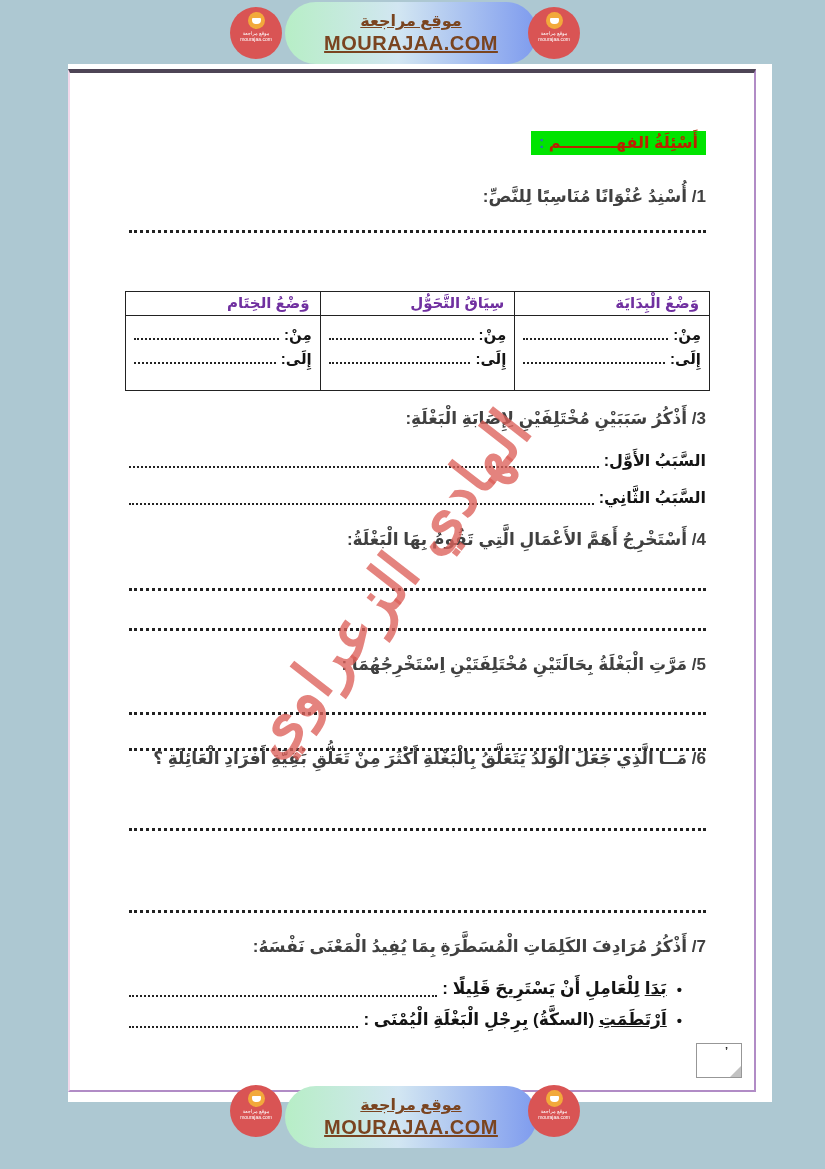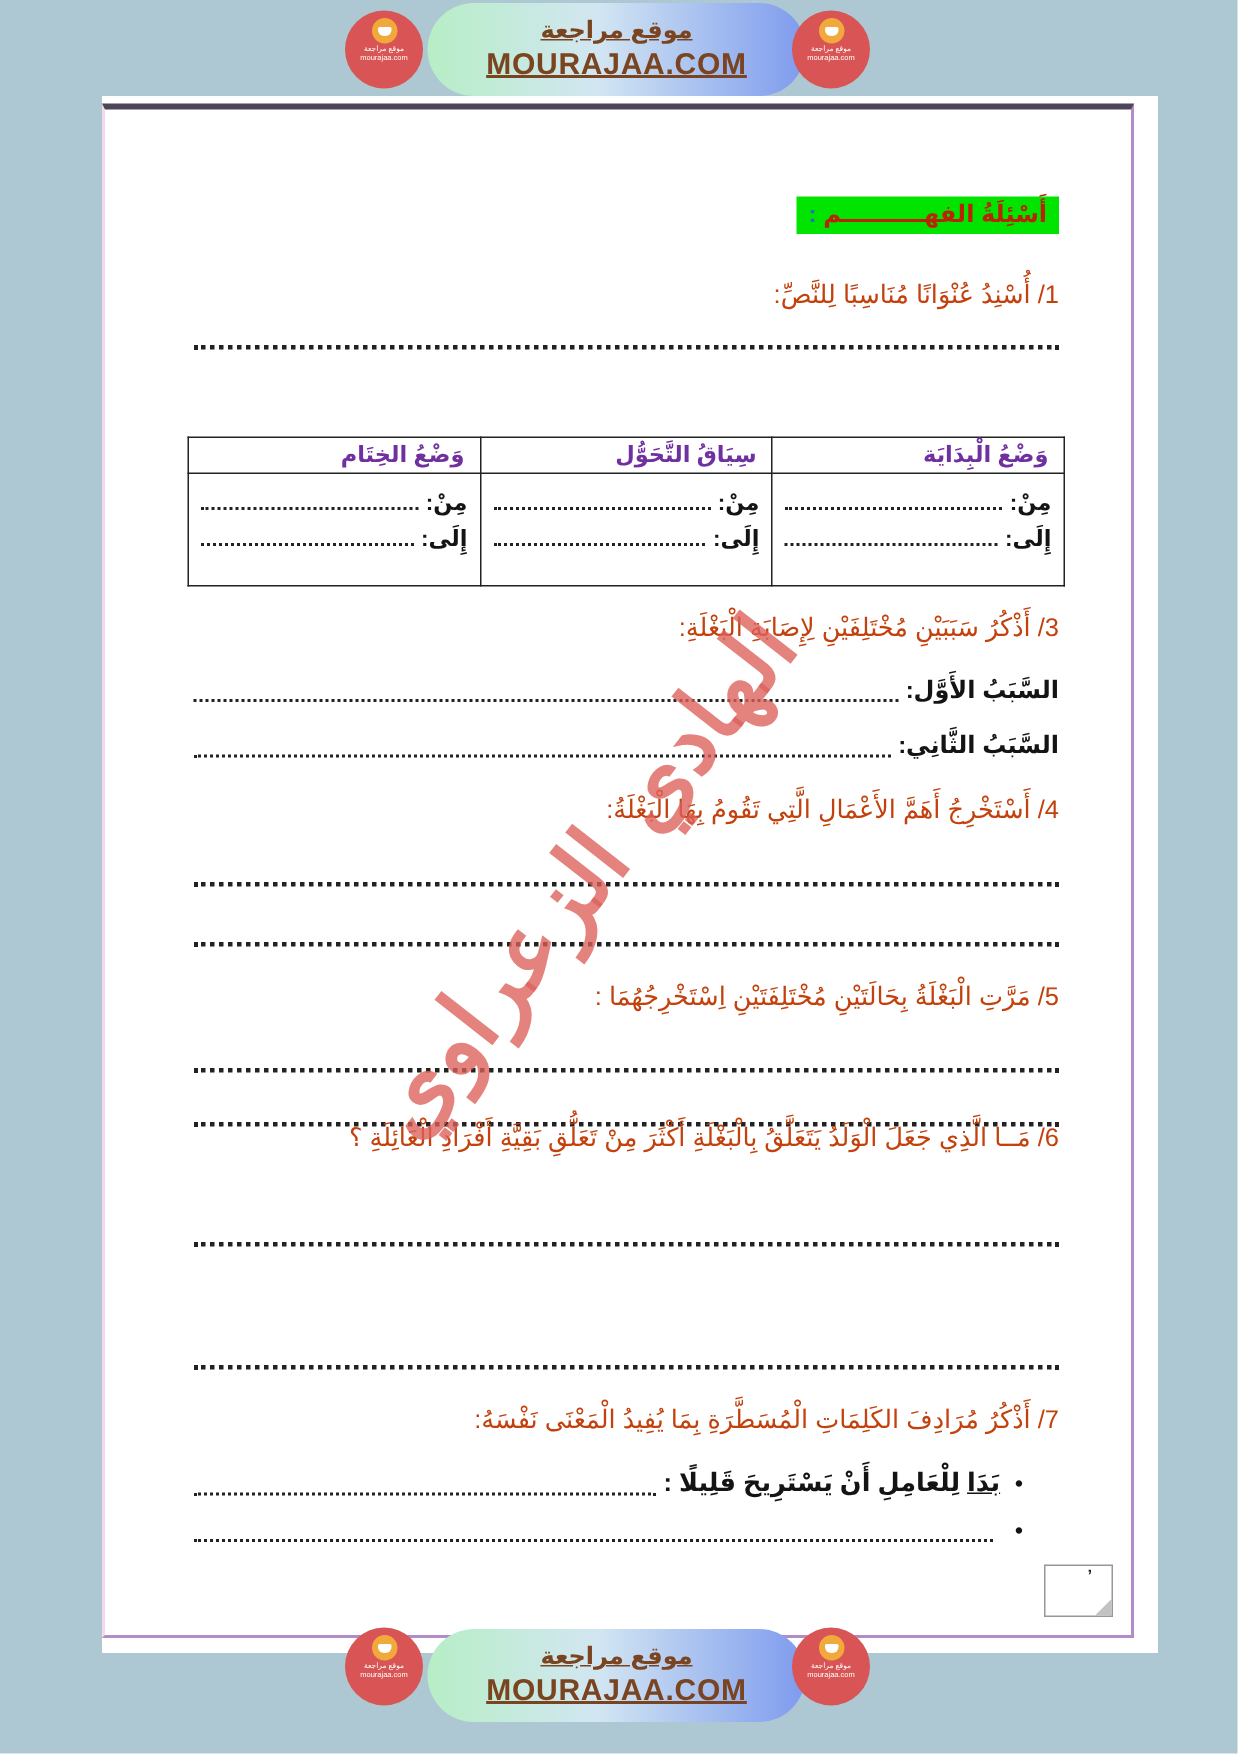--- a/index.html
+++ b/index.html
@@ -24,21 +24,21 @@
   .page{position:absolute;left:68px;top:64px;width:704px;height:1038px;background:#fff;z-index:1;}
   .pborder{position:absolute;left:0;top:5px;width:688px;height:1023px;box-sizing:border-box;
         border-top:4px solid #4e4556;border-left:2px solid #f2d9eb;
         border-right:2px solid #b18cc6;border-bottom:2px solid #b18cc6;}
   .content{position:absolute;top:0;right:66px;width:577px;height:1038px;direction:rtl;}
 
   .sec-title{position:absolute;right:0;top:67px;background:#00e400;padding:2px 8px 3px;
         font-size:16px;font-weight:bold;color:#bb2200;white-space:nowrap;}
   .sec-title .colon{color:#2173b8;}
 
-  .q{position:absolute;right:0;font-size:17px;font-weight:normal;color:#c2410c;
+  .q{position:absolute;right:0;font-size:17px;font-weight:bold;color:#404040;
      white-space:nowrap;line-height:1.4;}
 
   .dotline{position:absolute;right:0;left:0;height:16px;border-bottom:3px dotted #222;}
 
   .ansrow{position:absolute;right:0;left:0;height:24px;display:flex;align-items:flex-end;}
   .ansrow .lbl{font-size:16px;font-weight:bold;color:#141414;white-space:nowrap;line-height:1.3;}
   .fill{flex:1;border-bottom:2.5px dotted #222;margin:0 5px 4px 0;}
 
   
   .qtable{position:absolute;right:-4px;top:227px;width:585px;border-collapse:collapse;table-layout:fixed;direction:rtl;}
@@ -170,20 +170,21 @@
 
     <div class="q" style="top:871px;">7/ أَذْكُرُ مُرَادِفَ الكَلِمَاتِ الْمُسَطَّرَةِ بِمَا يُفِيدُ الْمَعْنَى نَفْسَهُ:</div>
 
     <div class="bullet-row" style="top:911px;">
       <span class="mark">•</span>
       <span class="txt"><span class="und">بَدَا</span><span> لِلْعَامِلِ أَنْ يَسْتَرِيحَ قَلِيلًا : </span></span>
       <span class="fill"></span>
     </div>
     <div class="bullet-row" style="top:942px;">
       <span class="mark">•</span>
+      <span class="txt"><span class="und">اَرْتَطَمَتِ</span><span> (السكَّةُ) بِرِجْلِ الْبَغْلَةِ الْيُمْنَى : </span></span>
       <span class="fill"></span>
     </div>
   </div>
 
   <div class="watermark">الهادي الزعراوي</div>
 
   <div class="note">
     <span class="fold"></span>
     <span class="nmark">’</span>
   </div>

